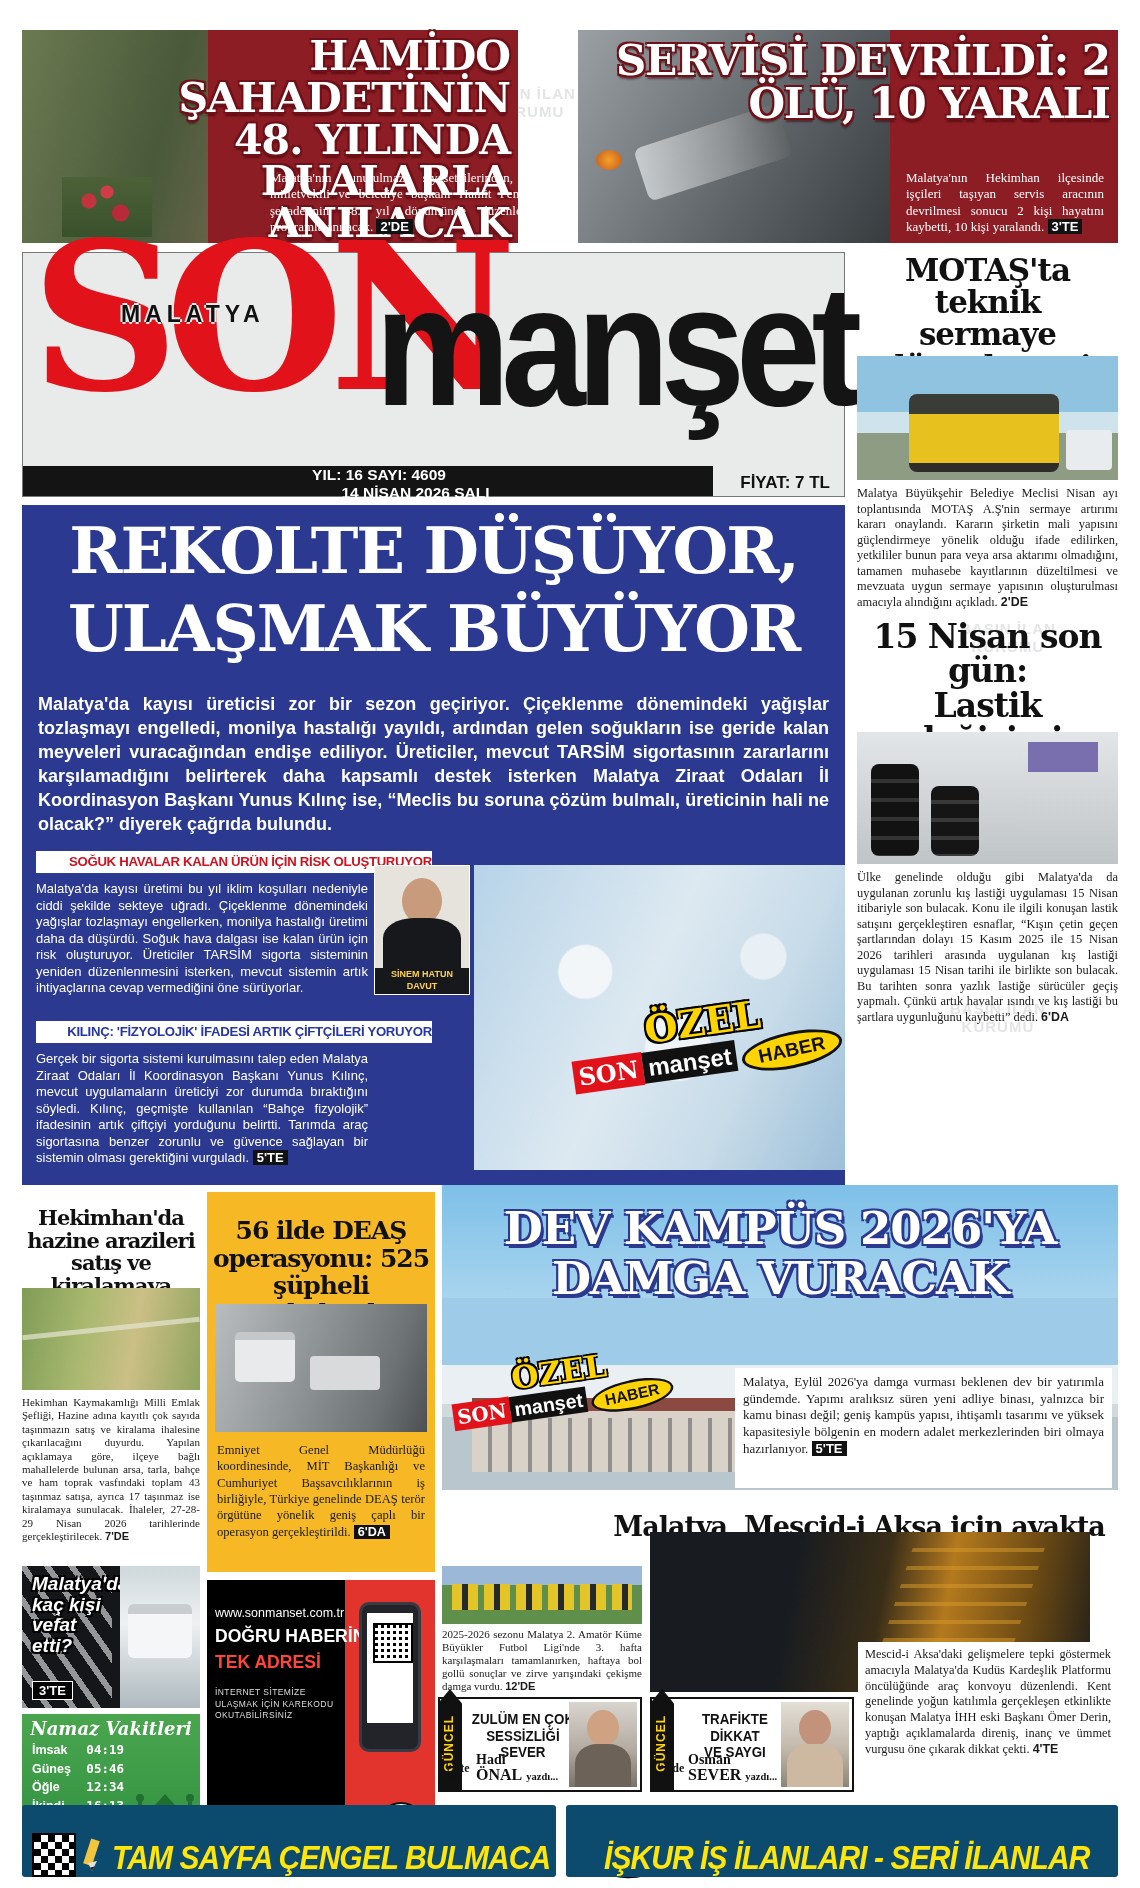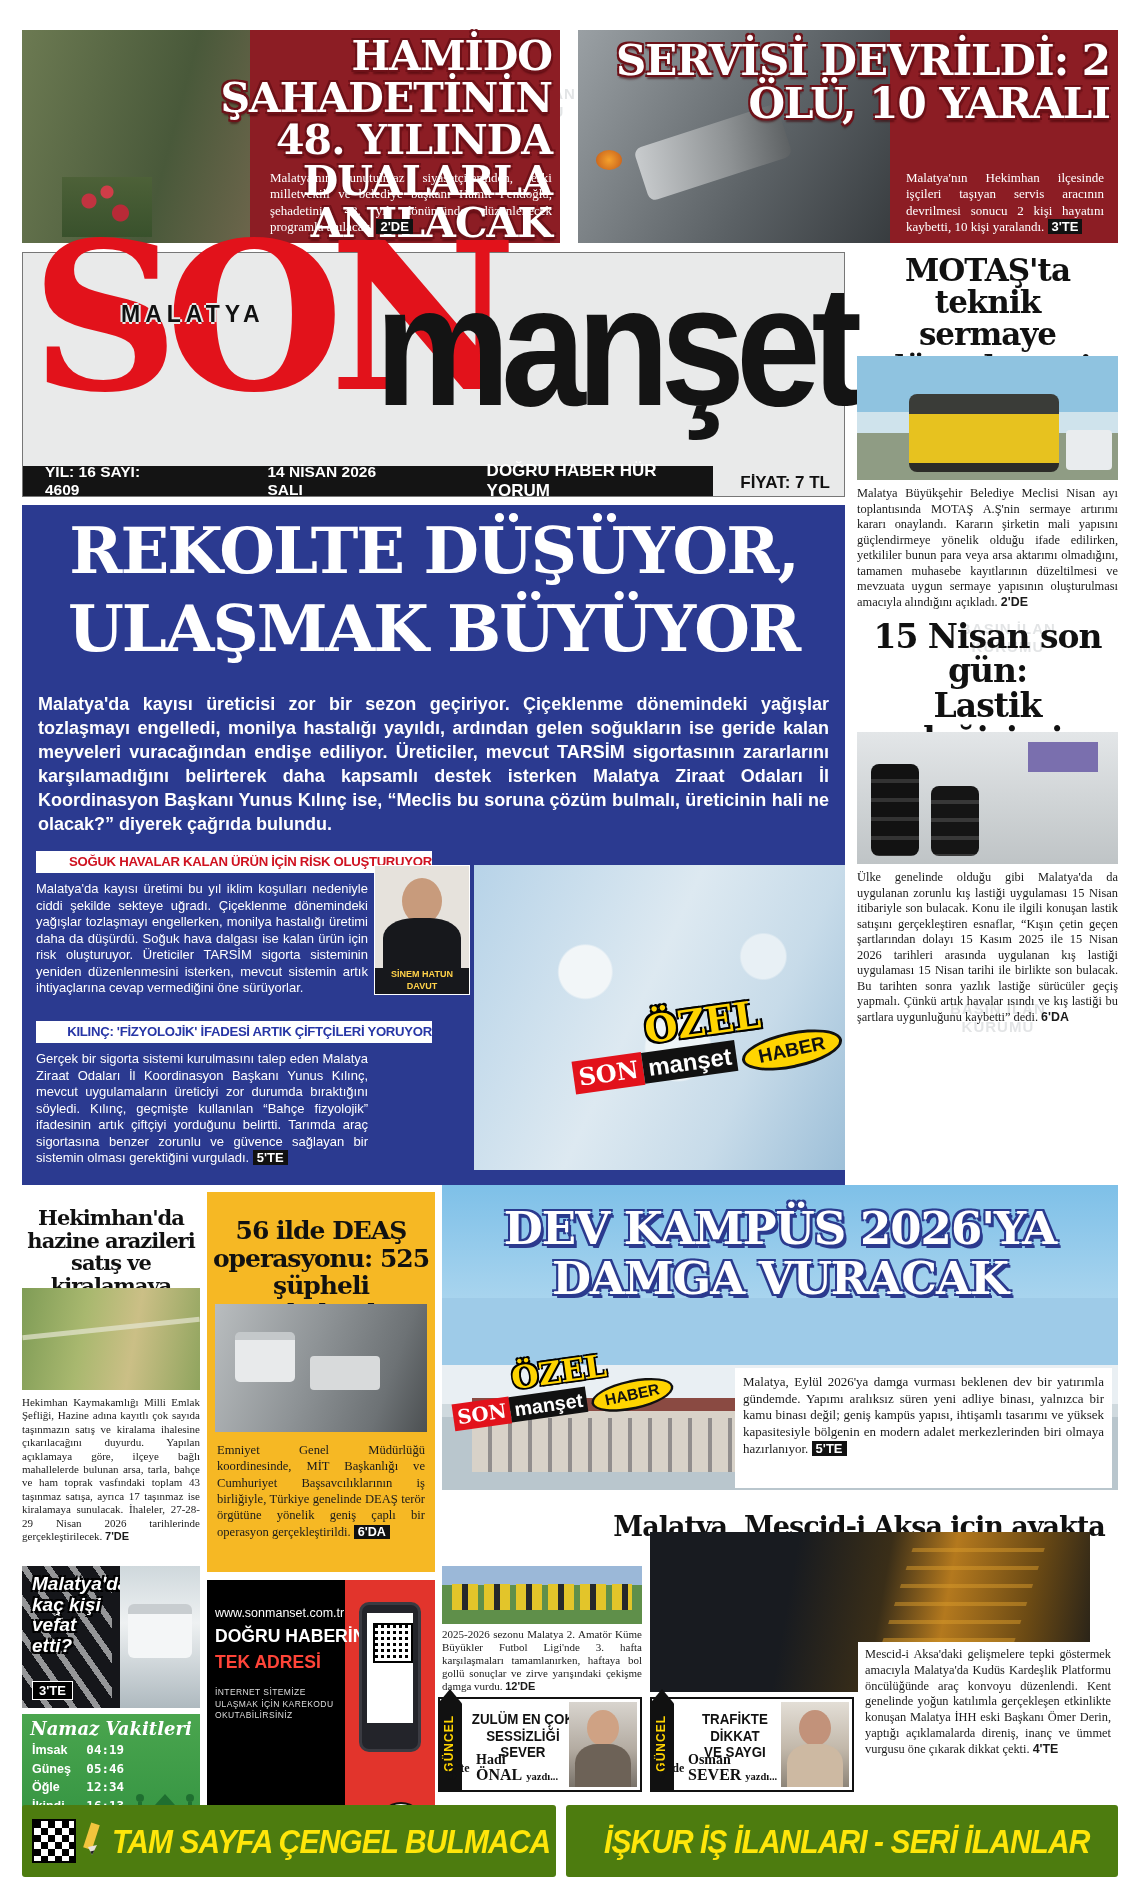--- a/index.html
+++ b/index.html
@@ -23,21 +23,21 @@
   .topcap{position:absolute;color:#fff;font-family:"Liberation Serif",serif;font-size:13px;line-height:1.25;text-align:justify;}
   
   #masthead{position:absolute;left:22px;top:252px;width:823px;height:245px;background:#e9eaea;border:1px solid #777;box-sizing:border-box;}
   #mast-son{position:absolute;left:8px;top:-38px;font-family:"DejaVu Serif",serif;font-weight:bold;
             font-size:205px;line-height:1;color:#e2121b;letter-spacing:-14px;}
   #mast-city{position:absolute;left:98px;top:48px;font-size:23px;font-weight:bold;letter-spacing:5px;color:#111;
              text-shadow:-2px 0 0 #e9eaea,2px 0 0 #e9eaea,0 -2px 0 #e9eaea,0 2px 0 #e9eaea;}
   #mast-manset{position:absolute;left:352px;top:8px;font-family:"Liberation Sans",sans-serif;font-weight:bold;
                font-size:152px;line-height:1;color:#141414;letter-spacing:-9px;transform:scaleY(1.12);transform-origin:top;}
   #dateline{position:absolute;left:0;bottom:0;width:690px;height:30px;background:#141414;color:#fff;
-            display:flex;align-items:center;font-weight:bold;font-size:15.5px;}
+            display:flex;align-items:center;font-weight:bold;font-size:15.5px;flex-direction:column;}
   #price{position:absolute;right:14px;bottom:3px;font-weight:bold;font-size:17px;color:#111;}
   
   #mainbox{position:absolute;left:22px;top:505px;width:823px;height:680px;background:#2b3a90;}
   .mainhead{position:absolute;width:100%;text-align:center;color:#fff;font-family:"DejaVu Serif",serif;
             font-weight:bold;font-size:64px;line-height:1;letter-spacing:-2px;}
   #lead{position:absolute;left:16px;top:188px;width:791px;color:#fff;font-weight:bold;font-size:18px;line-height:1.33;text-align:justify;}
   .substrip{position:absolute;left:14px;width:396px;height:22px;background:#fff;font-weight:bold;font-size:13.2px;
             line-height:22px;box-sizing:border-box;letter-spacing:-.3px;text-align:right;}
   .subbody{position:absolute;left:14px;width:332px;color:#fff;font-size:13px;line-height:1.27;text-align:justify;}
   
@@ -60,21 +60,21 @@
   .colphoto{position:absolute;right:3px;top:3px;bottom:3px;width:68px;}
   
   .ozel{position:absolute;transform:rotate(-8deg);text-align:center;}
   .ozel .l1{font-family:"DejaVu Serif",serif;font-weight:bold;font-size:38px;color:#ffd400;line-height:1;}
   .ozel .l2{display:inline-block;margin-top:2px;font-weight:bold;font-size:24px;line-height:1;}
   .ozel .l2 .son{background:#e2121b;color:#fff;padding:2px 5px;font-family:"DejaVu Serif",serif;}
   .ozel .l2 .man{background:#111;color:#fff;padding:2px 5px;}
   .ozel .l3{display:inline-block;margin-top:3px;background:#ffd400;border:3px solid #111;border-radius:50%;
             padding:4px 14px;font-weight:bold;font-size:19px;color:#111;transform:rotate(-4deg);}
   
-  .bbar{position:absolute;top:1805px;height:72px;background:#4d7c0f;border-radius:3px;display:flex;align-items:center;}
+  .bbar{position:absolute;top:1805px;height:72px;background:#0c4a6e;border-radius:3px;display:flex;align-items:flex-end;}
   .bbar .txt{color:#ffe60a;font-weight:bold;font-style:italic;font-size:34px;letter-spacing:-1px;transform:scaleX(.88);transform-origin:left;white-space:nowrap;}
   .oval{background:#fff;border:3px solid #000;border-radius:50%;width:86px;height:52px;display:flex;align-items:center;justify-content:center;
         transform:rotate(-14deg);flex:none;}
   .oval span{font-weight:bold;font-style:italic;font-size:20px;color:#111;}
   .checker{width:40px;height:40px;background:repeating-conic-gradient(#fff 0 25%,#000 0 50%) 0 0/14px 14px;border:2px solid #000;flex:none;}
   
   #namaz{position:absolute;left:22px;top:1714px;width:178px;height:148px;background:linear-gradient(#4aa54e,#2e8f3f);}
   #namaz h3{margin:4px 0 2px;text-align:center;color:#fff;font-family:"DejaVu Serif",serif;font-style:italic;font-size:18px;}
   .nrow{display:flex;justify-content:space-between;padding:0 10px;color:#fff;font-weight:bold;font-size:12.5px;line-height:1.48;}
   .nrow .t{font-family:"DejaVu Sans Mono",monospace;}
@@ -106,21 +106,21 @@
 
   <div class="wm" style="left:70px;top:90px;"><span>BASIN İLAN</span><br><span>KURUMU</span></div>
   <div class="wm" style="left:480px;top:85px;"><span>BASIN İLAN</span><br><span>KURUMU</span></div>
   <div class="wm" style="left:900px;top:95px;"><span>BASIN İLAN</span><br><span>KURUMU</span></div>
   <div class="wm" style="left:330px;top:300px;"><span>BASIN İLAN</span><br><span>KURUMU</span></div>
   <div class="wm" style="left:960px;top:620px;"><span>BASIN İLAN</span><br><span>KURUMU</span></div>
   <div class="wm" style="left:120px;top:1145px;"><span>BASIN İLAN</span><br><span>KURUMU</span></div>
   <div class="wm" style="left:560px;top:1145px;"><span>BASIN İLAN</span><br><span>KURUMU</span></div>
   <div class="wm" style="left:950px;top:1000px;"><span>BASIN İLAN</span><br><span>KURUMU</span></div>
 
-  <div class="topstory" style="left:22px;width:538px;">
+  <div class="topstory" style="left:22px;width:496px;">
     <div class="photo" style="left:0;top:0;width:100%;height:100%;background:linear-gradient(105deg,#6c7a52,#49593a 30%,#7a6a52 55%,#5c4438 78%,#3a2d27);">
       <div class="abs" style="left:40px;bottom:6px;width:90px;height:60px;background:radial-gradient(circle at 30% 40%,#c23340 0 7px,transparent 8px),radial-gradient(circle at 65% 60%,#b82a37 0 8px,transparent 9px),radial-gradient(circle at 50% 25%,#d03d48 0 6px,transparent 7px),linear-gradient(#4d6138,#39512c);"></div>
     </div>
     <div class="panel" style="width:310px;"></div>
     <div class="tophead stroke-maroon" style="top:6px;font-size:41px;width:520px;">
       <div>HAMİDO ŞAHADETİNİN</div>
       <div>48. YILINDA</div>
       <div>DUALARLA</div>
       <div>ANILACAK</div>
     </div>

